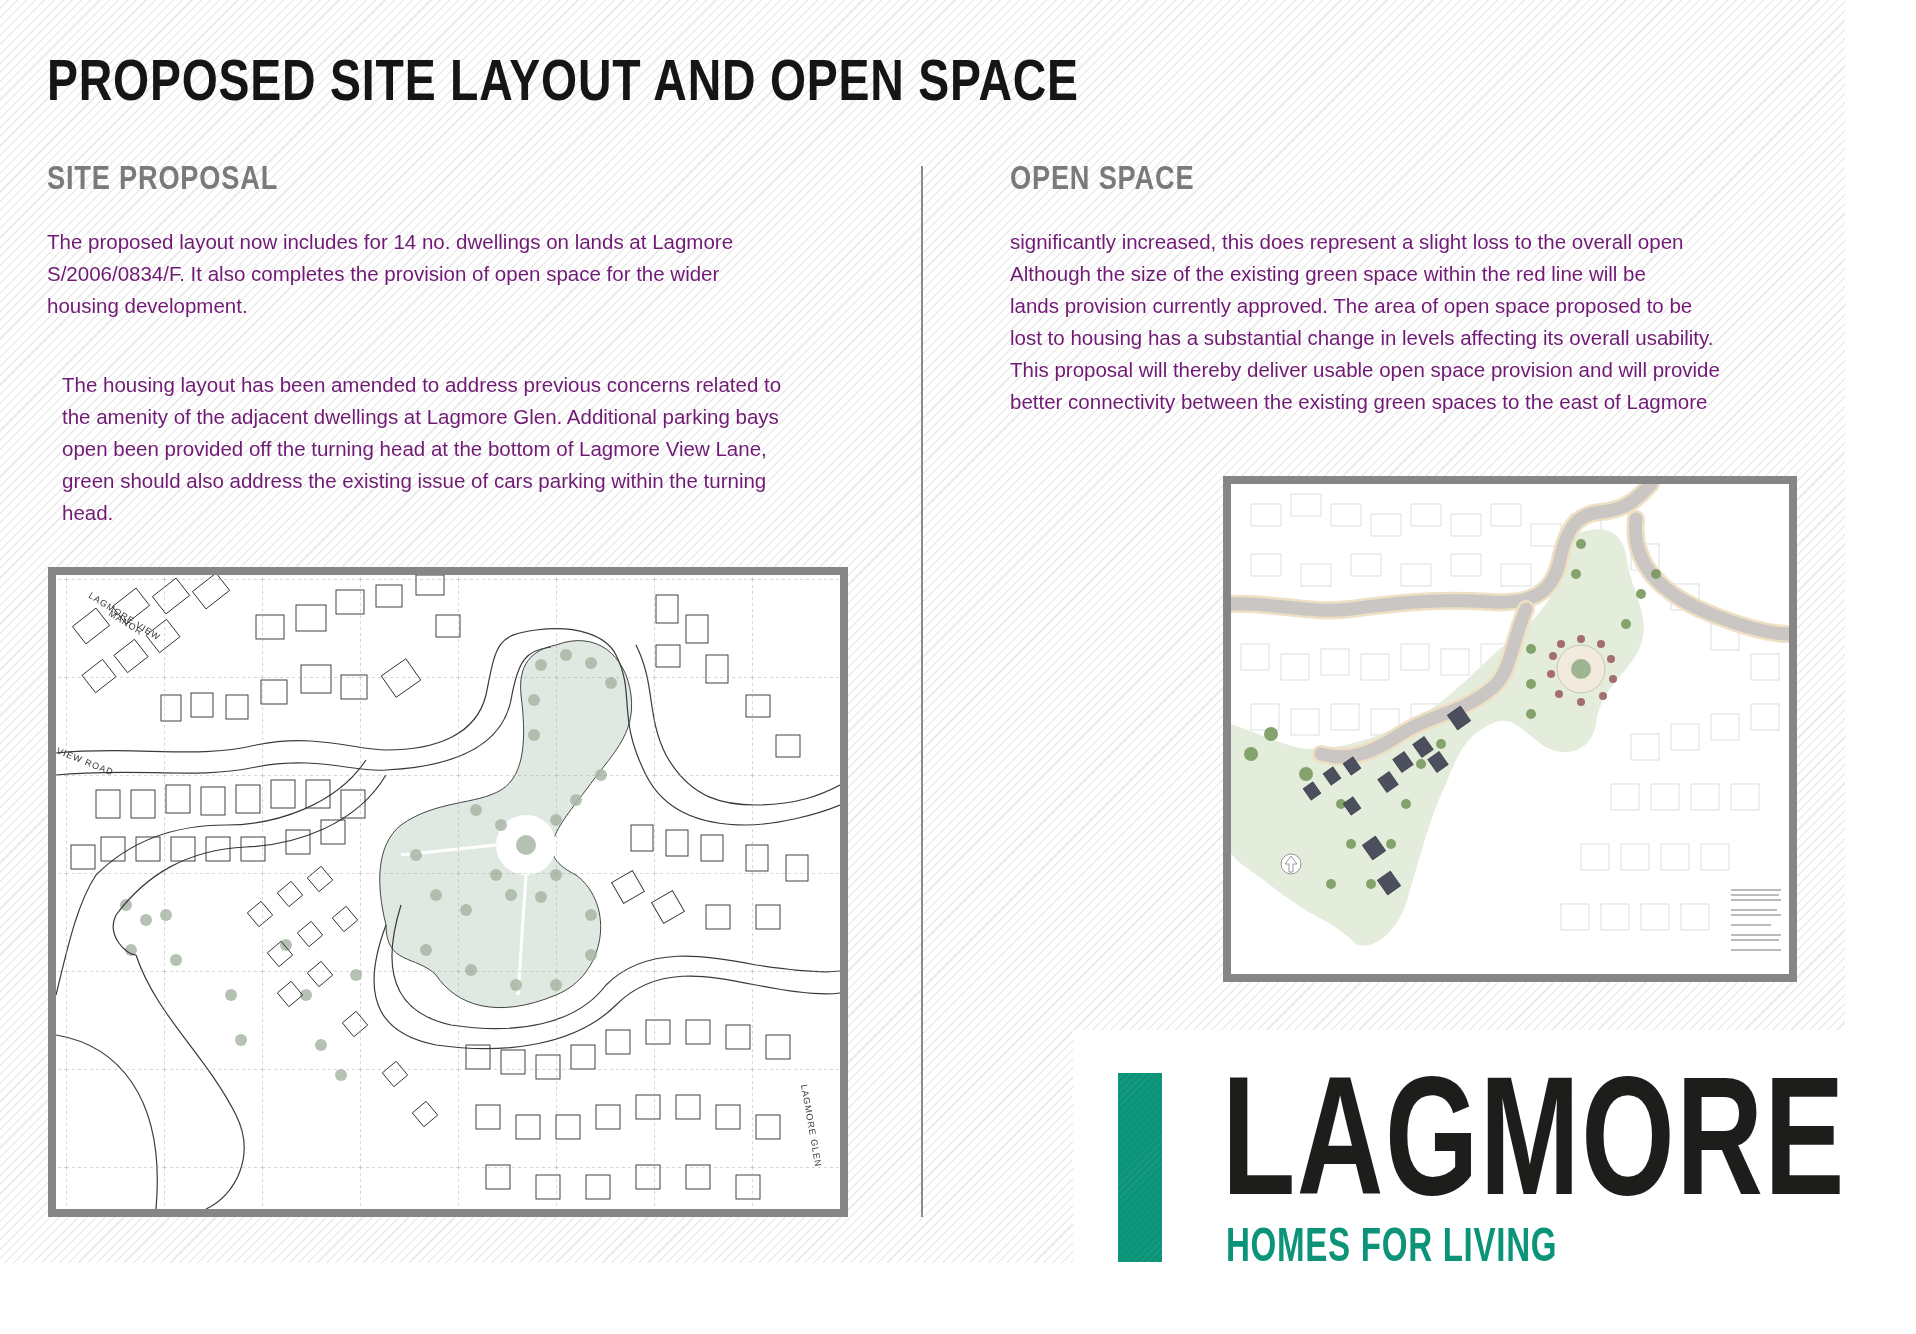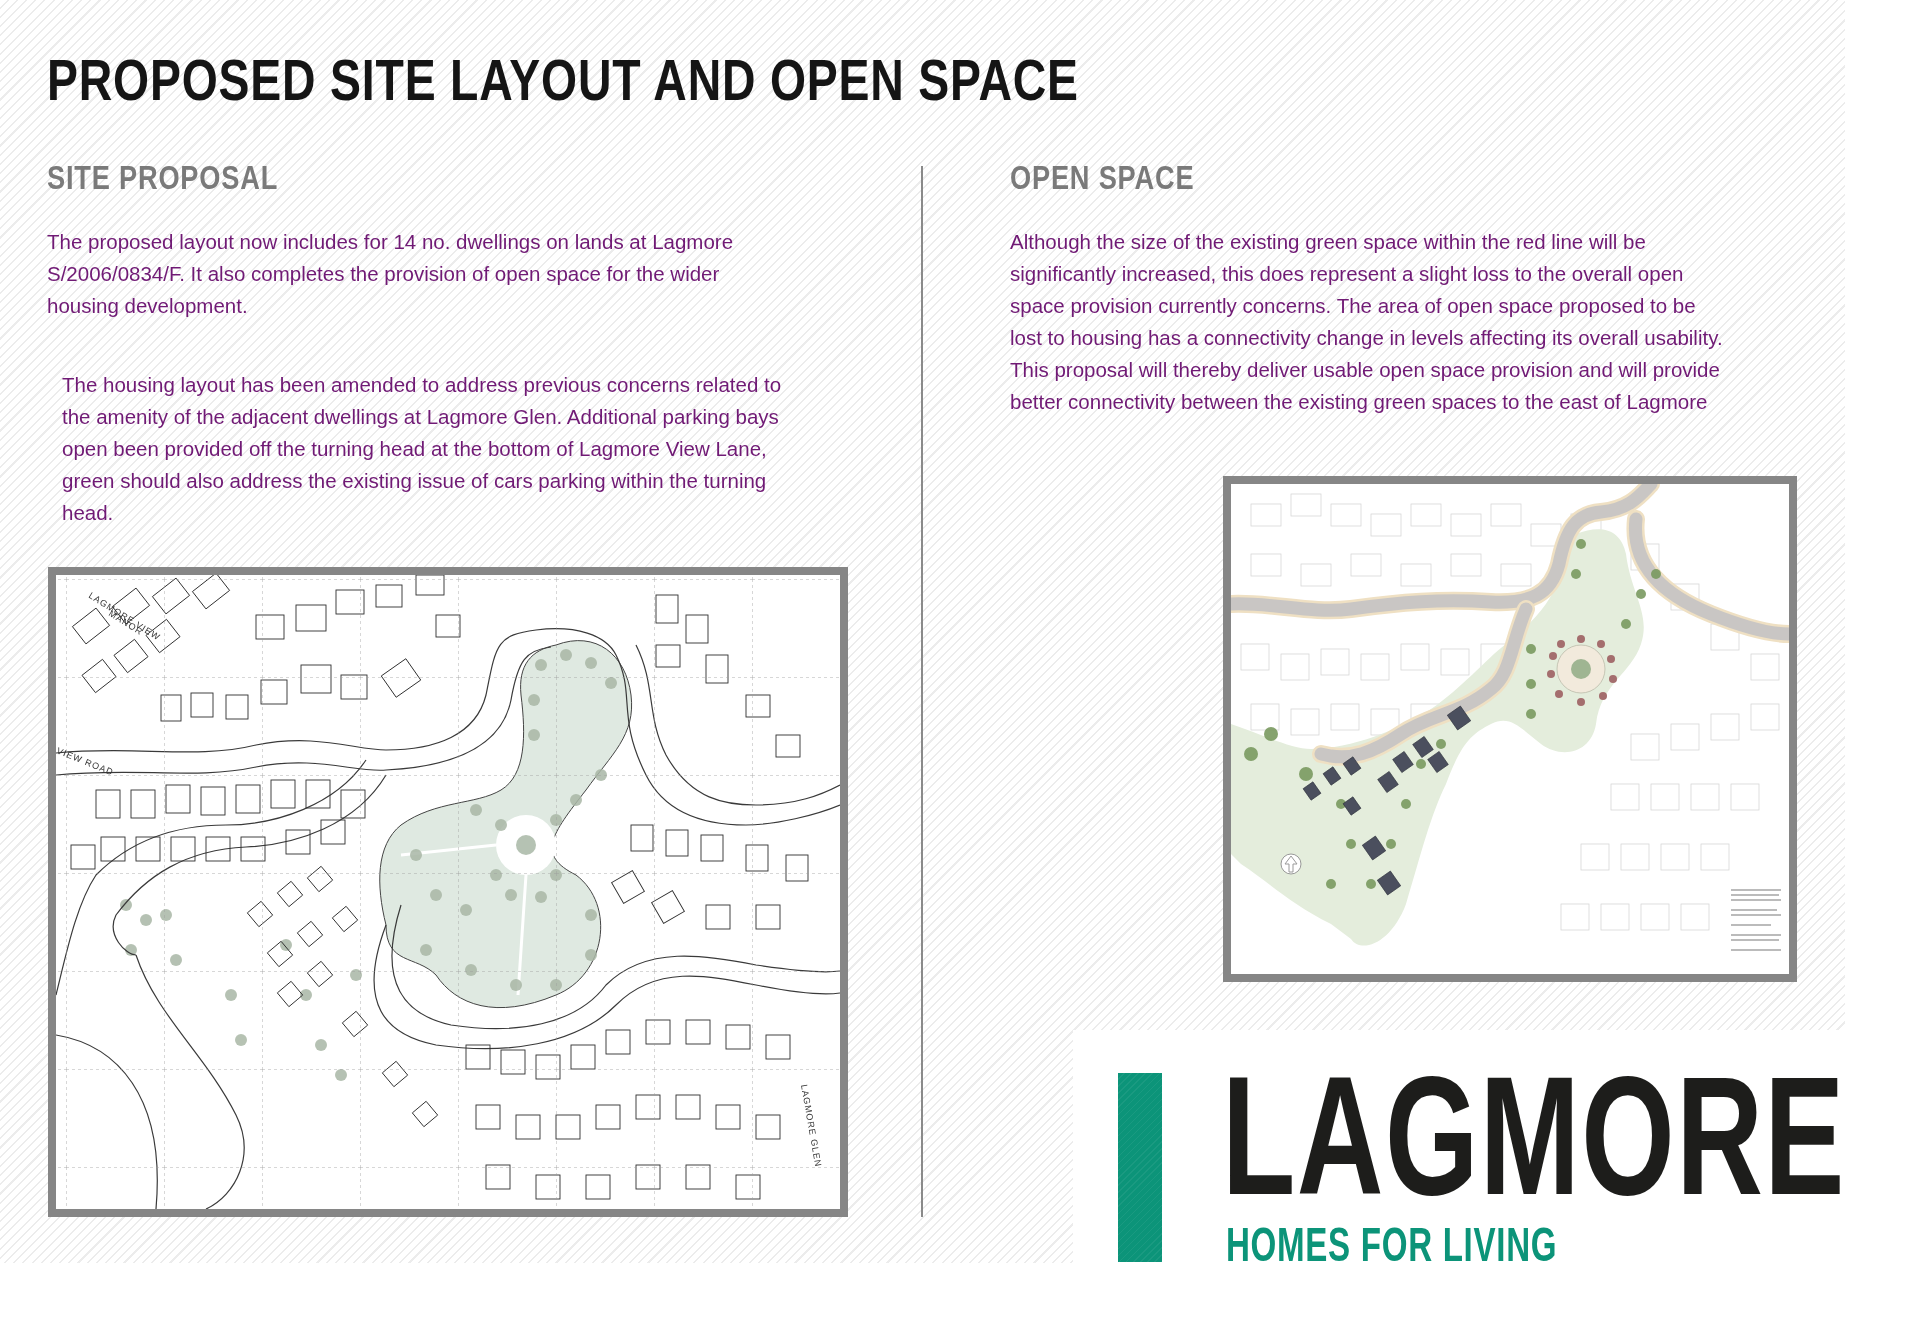--- a/index.html
+++ b/index.html
@@ -247,24 +247,24 @@
     </g>
   </svg>
 </div>
 
 <div class="divider"></div>
 
 <h2 class="cond section-title" style="left:1010px; top:157px; margin:0;">OPEN SPACE</h2>
 
 <div class="body-text" style="left:1010px; top:226px;">
   <p style="margin:0;">
+    <span class="line">significantly increased, this does represent a slight loss to the overall open</span>
     <span class="line">Although the size of the existing green space within the red line will be</span>
-    <span class="line">significantly increased, this does represent a slight loss to the overall open</span>
-    <span class="line">space provision currently concerns. The area of open space proposed to be</span>
-    <span class="line">lost to housing has a connectivity change in levels affecting its overall usability.</span>
+    <span class="line">lands provision currently approved. The area of open space proposed to be</span>
+    <span class="line">lost to housing has a substantial change in levels affecting its overall usability.</span>
     <span class="line">This proposal will thereby deliver usable open space provision and will provide</span>
     <span class="line">better connectivity between the existing green spaces to the east of Lagmore</span>
   </p>
 </div>
 
 <div class="map-frame" style="left:1223px; top:476px; width:574px; height:506px;">
   <svg viewBox="0 0 558 490" preserveAspectRatio="none">
     <rect width="558" height="490" fill="#ffffff"></rect>
 
     <g fill="none" stroke="#d6d6d6" stroke-width="0.8">

